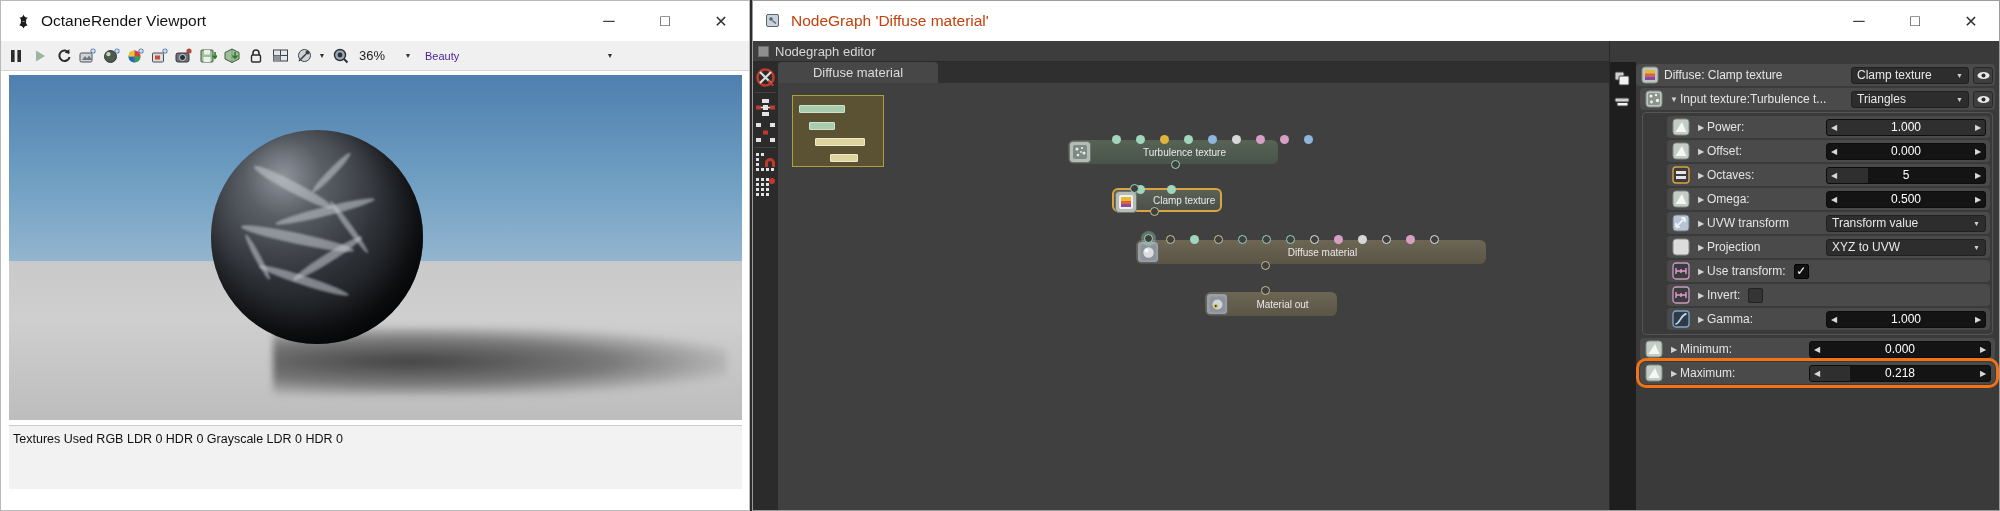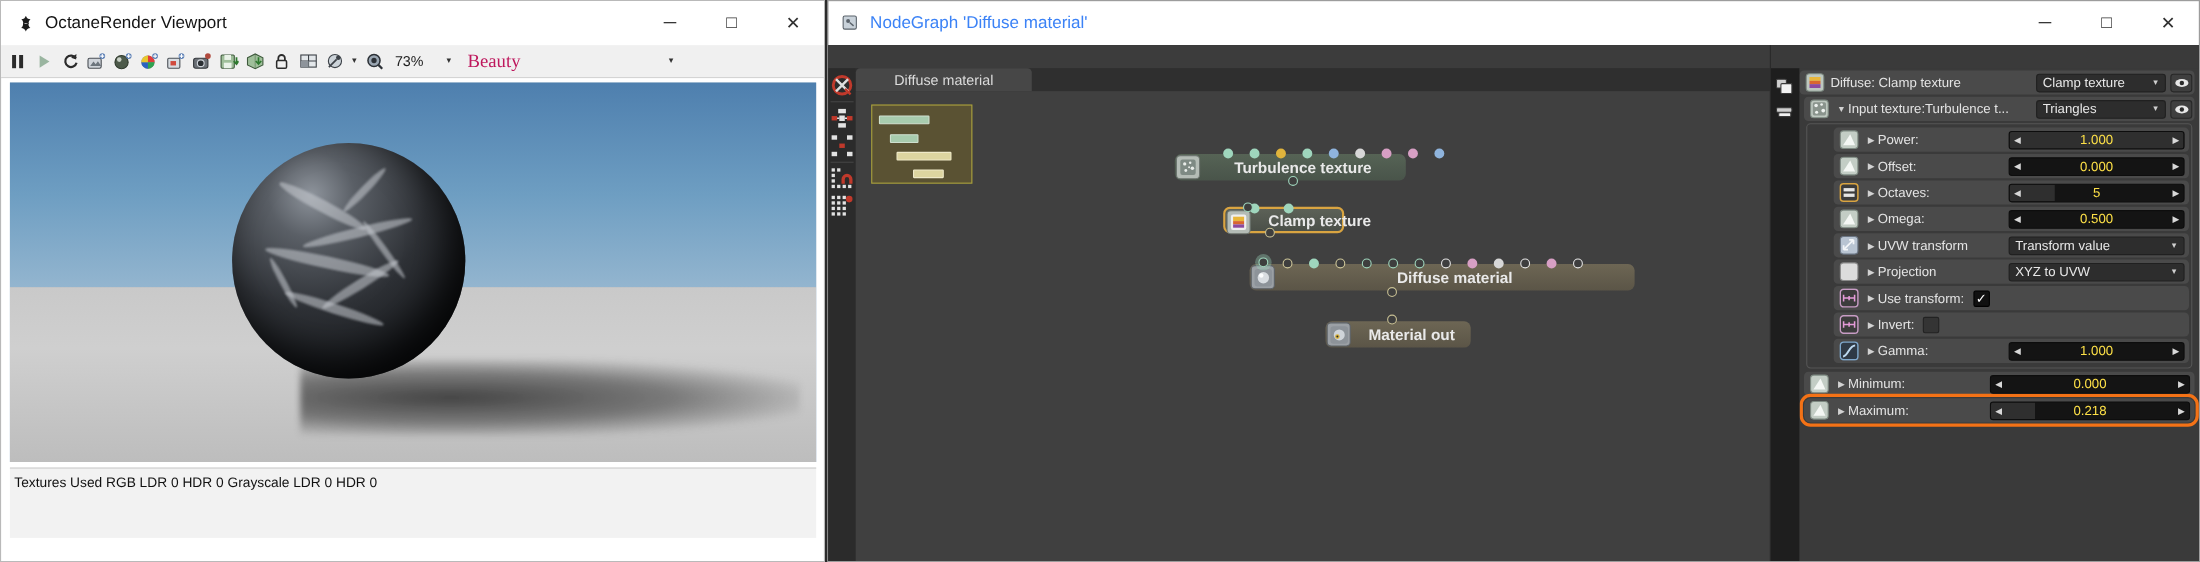--- a/index.html
+++ b/index.html
@@ -22,21 +22,21 @@
   #vp-winbtns { position:absolute; right:0; top:0; display:flex; }
 
   #vp-toolbar { height:30px; background:#f0f0f0; border-bottom:1px solid #d4d4d4;
      display:flex; align-items:center; padding:0 4px; gap:2px; }
   .tb-icon { width:22px; height:22px; display:flex; align-items:center; justify-content:center;
      flex:none; }
   .tb-caret { font-size:7px; color:#333; width:10px; text-align:center; }
   #vp-zoom { font-size:13px; color:#1d1d1d; margin-left:6px; }
   #vp-mode-wrap { margin-left:10px; display:flex; align-items:center;
      width:190px; justify-content:space-between; }
-  #vp-mode { font-size:17px; color:#be185d;font-family:Liberation Serif, serif; }
+  #vp-mode { font-size:11px; color:#4c1d95; }
 
   #vp-render { position:absolute; left:8px; top:74px; width:733px; height:345px;
      overflow:hidden; background:#6d93b5; }
   #sky { position:absolute; inset:0 0 46% 0;
      background:linear-gradient(#4e7fae 0%, #6e9ec2 55%, #93b5cf 100%); }
   #floor { position:absolute; left:0; right:0; bottom:0; height:46%;
      background:linear-gradient(#c9c9c9 0%, #cfcfcf 35%, #bdbdbd 100%); }
   #shadow { position:absolute; left:36%; bottom:7%; width:62%; height:20%;
      background:radial-gradient(ellipse at 30% 50%, rgba(45,45,45,.85) 0%,
        rgba(70,70,70,.6) 45%, rgba(130,130,130,0) 78%);
@@ -54,21 +54,21 @@
      background:#f2f2f2; border-top:1px solid #cccccc; padding:5px 4px 0 4px;
      font-size:12.5px; color:#111; line-height:16px; }
   #vp-status div { white-space:nowrap; }
 
   
   #ng-window { position:absolute; left:752px; top:0; width:1248px; height:511px;
      background:#3a3a3a; border:1px solid #9c9c9c; }
   #ng-titlebar { height:40px; background:#ffffff; display:flex; align-items:center;
      padding-left:12px; position:relative; }
   #ng-title-icon { width:18px; height:18px; margin-right:8px; flex:none; }
-  #ng-title-text { font-size:15.5px; color:#3b82f6; }
+  #ng-title-text { font-size:15.5px; color:#c2410c; }
   #ng-winbtns { position:absolute; right:0; top:0; display:flex; }
 
   #ng-body { position:absolute; left:0; top:40px; right:0; bottom:0; display:flex;
      background:#2f2f2f; }
 
   
   #ng-editor { width:856px; position:relative; background:#3c3c3c; }
   .pane-header { height:21px; background:#3d3d3d; display:flex; align-items:center;
      padding-left:5px; color:#d7d7d7; font-size:13px; border-bottom:1px solid #2a2a2a; }
   .pane-dot { width:11px; height:11px; background:#8f8f8f; margin-right:6px; flex:none;
@@ -92,21 +92,21 @@
   #ng-minimap { position:absolute; left:14px; top:12px; width:92px; height:72px;
      background:#5a5233; border:1px solid #a9a13f; }
   .mmbar { position:absolute; height:8px; border-radius:1px; }
 
   
   .node { position:absolute; height:24px; display:flex; align-items:stretch;
      border-radius:6px; }
   .node-icon { width:22px; height:22px; margin:1px 0 1px 1px; border-radius:4px;
      flex:none; display:flex; align-items:center; justify-content:center; }
   .node-label { flex:1; display:flex; align-items:center; justify-content:center;
-     color:#e9e9e9; font-size:14px; padding:0 16px; white-space:nowrap;font-weight:bold; }
+     color:#e9e9e9; font-size:10px; padding:0 16px; white-space:nowrap; }
   .ports { position:absolute; top:-5px; left:44px; display:flex; gap:15px; }
   .port { width:9px; height:9px; border-radius:50%; }
   .outport { position:absolute; width:9px; height:9px; border-radius:50%;
      border:1.6px solid #b9b18a; background:#3e3e3e; }
 
   #node-turb { left:290px; top:57px; width:210px;
      background:linear-gradient(#566355,#49544a); }
   #node-clamp { left:334px; top:105px; width:110px;
      background:linear-gradient(#5c6157,#4b5049);
      border:2px solid #d9a441; }
@@ -139,21 +139,21 @@
      color:#e8e8e8; font-size:12px; justify-content:space-between; margin-right:4px; }
   .combo .cv { overflow:hidden; white-space:nowrap; }
   .combo .cc { font-size:7px; color:#cfcfcf; }
 
   .slider { width:160px; height:17px; background:#141414; border:1px solid #0d0d0d;
      border-radius:3px; position:relative; display:flex; align-items:center;
      margin-right:4px; overflow:hidden; }
   .slider .fill { position:absolute; left:0; top:0; bottom:0; background:#2f2f2f; }
   .slider .lar, .slider .rar { position:relative; color:#d8d8d8; font-size:8px;
      width:14px; text-align:center; z-index:2; }
-  .slider .sv { position:relative; flex:1; text-align:center; color:#fde047;
+  .slider .sv { position:relative; flex:1; text-align:center; color:#ffffff;
      font-size:12px; z-index:2; }
 
   .eye { width:20px; height:17px; background:#3f3f3f; border:1px solid #272727;
      border-radius:3px; display:flex; align-items:center; justify-content:center;
      margin-right:2px; flex:none; }
   .eye svg { display:block; }
 
   .checkbox { width:15px; height:15px; background:#111; border:1px solid #000;
      border-radius:2px; display:flex; align-items:center; justify-content:center;
      color:#fff; font-size:12px; }
@@ -281,21 +281,21 @@
           </svg>
       </div>
       <span class="tb-caret">▼</span>
       <div class="tb-icon">
         <svg width="17" height="17" viewBox="0 0 17 17">
             <circle cx="8" cy="8" r="5.5" fill="#9aa6b2" stroke="#2c3137" stroke-width="1.4"></circle>
             <circle cx="8" cy="8" r="2.4" fill="#2c3137"></circle>
             <path d="M12 12 L15.5 15.5" stroke="#2c3137" stroke-width="2"></path>
           </svg>
       </div>
-      <span id="vp-zoom">73%</span>
+      <span id="vp-zoom">36%</span>
       <span class="tb-caret" style="margin-left:16px">▼</span>
       <div id="vp-mode-wrap">
         <span id="vp-mode">Beauty</span>
         <span class="tb-caret">▼</span>
       </div>
     </div>
 
     <div id="vp-render">
       <div id="sky"></div>
       <div id="floor"></div>
@@ -331,20 +331,24 @@
       <div id="ng-winbtns">
         <div class="wbtn">─</div>
         <div class="wbtn">□</div>
         <div class="wbtn">✕</div>
       </div>
     </div>
 
     <div id="ng-body">
 
       <div id="ng-editor">
+        <div class="pane-header">
+          <span class="pane-dot"></span>
+          <span>Nodegraph editor</span>
+        </div>
 
         <div id="ng-editor-inner">
           <div id="ng-leftbar">
             <div class="lbicon">
               <svg width="23" height="23" viewBox="0 0 23 23">
                 <circle cx="11.5" cy="11.5" r="8" fill="none" stroke="#c0392b" stroke-width="2.6"></circle>
                 <path d="M6 6 L17 17 M17 6 L6 17" stroke="#ddd" stroke-width="2.2"></path>
                 <path d="M15 14 l5 5 -1.5 1.5 -5 -5z" fill="#c0392b"></path>
               </svg>
             </div>

